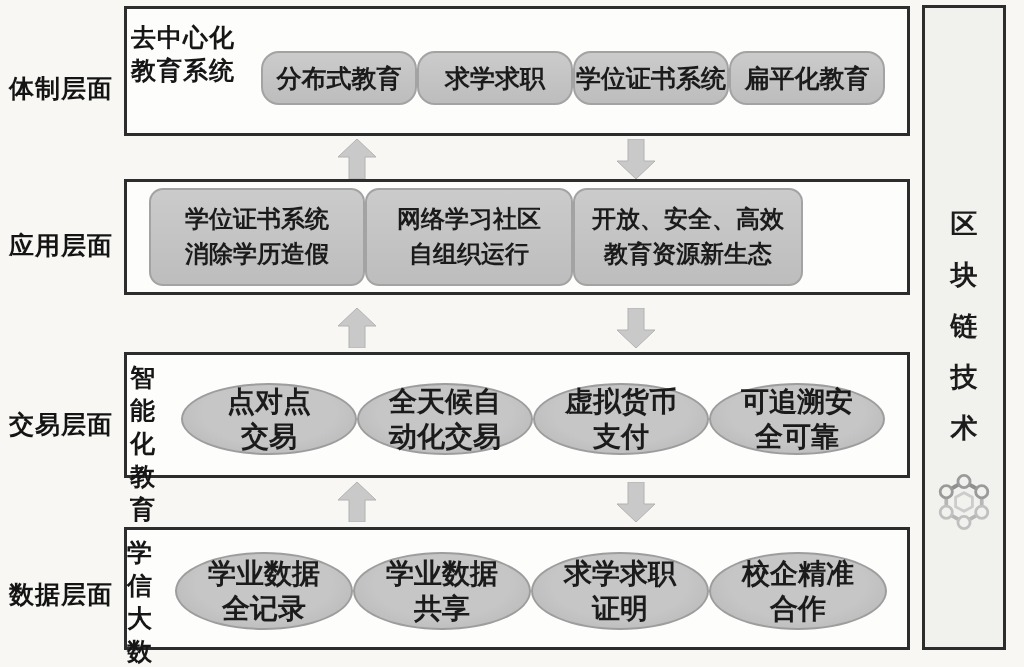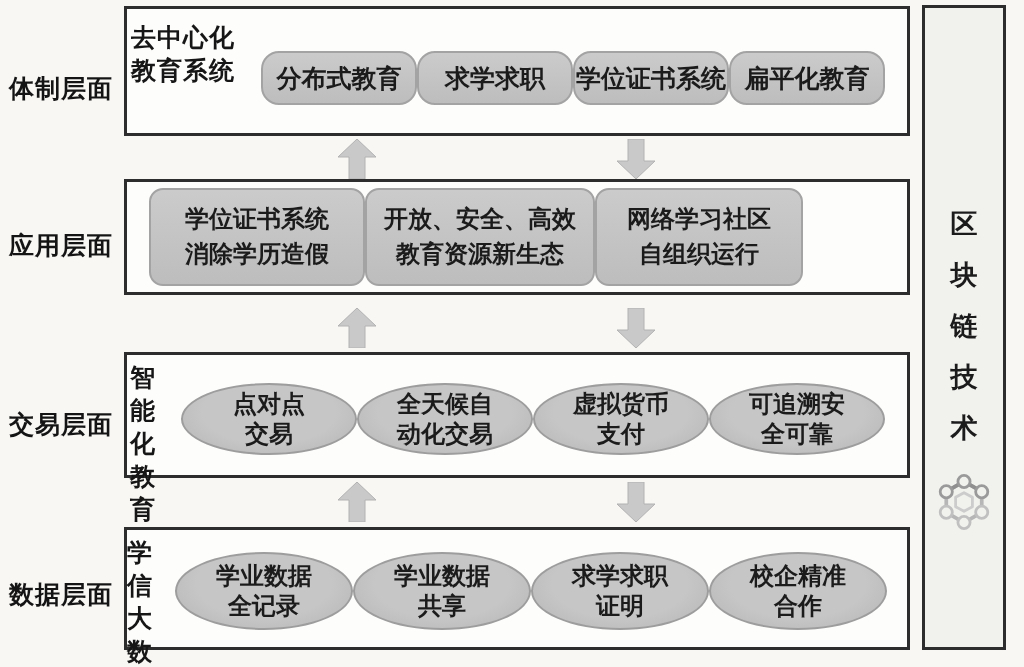--- a/index.html
+++ b/index.html
@@ -73,21 +73,21 @@
     border-radius: 14px;
     font-size: 24px;
     line-height: 1.45;
     padding: 12px 14px;
     min-height: 88px;
   }
   .node.ellipse {
     background: radial-gradient(ellipse at 50% 40%, #c6c6c6 55%, #b4b4b4 100%);
     border: 2px solid #9d9d9d;
     border-radius: 50%;
-    font-size: 24px;
+    font-size: 28px;
     line-height: 1.25;
   }
   .w1 { width: 216px; }
   .w2 { width: 230px; }
   .w3 { width: 208px; }
   .el3 { width: 176px; height: 72px; }
   .el4 { width: 178px; height: 78px; }
   
   .arrow { position: absolute; width: 38px; height: 40px; }
   
@@ -133,24 +133,24 @@
       <div class="node rect">求学求职</div>
       <div class="node rect">学位证书系统</div>
       <div class="node rect">扁平化教育</div>
     </div>
   </div>
 
   <div class="layer-box" style="top:179px;height:116px;justify-content:flex-start">
     <div class="node-row">
       <div class="node rect-big w1">学位证书系统
 消除学历造假</div>
+      <div class="node rect-big w3">网络学习社区
+自组织运行</div>
       <div class="node rect-big w2">开放、安全、高效
 教育资源新生态</div>
-      <div class="node rect-big w3">网络学习社区
-自组织运行</div>
     </div>
   </div>
 
   <div class="layer-box" style="top:352px;height:126px">
     <div class="layer-title" style="margin-top:6px">智能化教育淘宝</div>
     <div class="node-row" style="margin-top:8px">
       <div class="node ellipse el3">点对点
 交易</div>
       <div class="node ellipse el3">全天候自
 动化交易</div>

